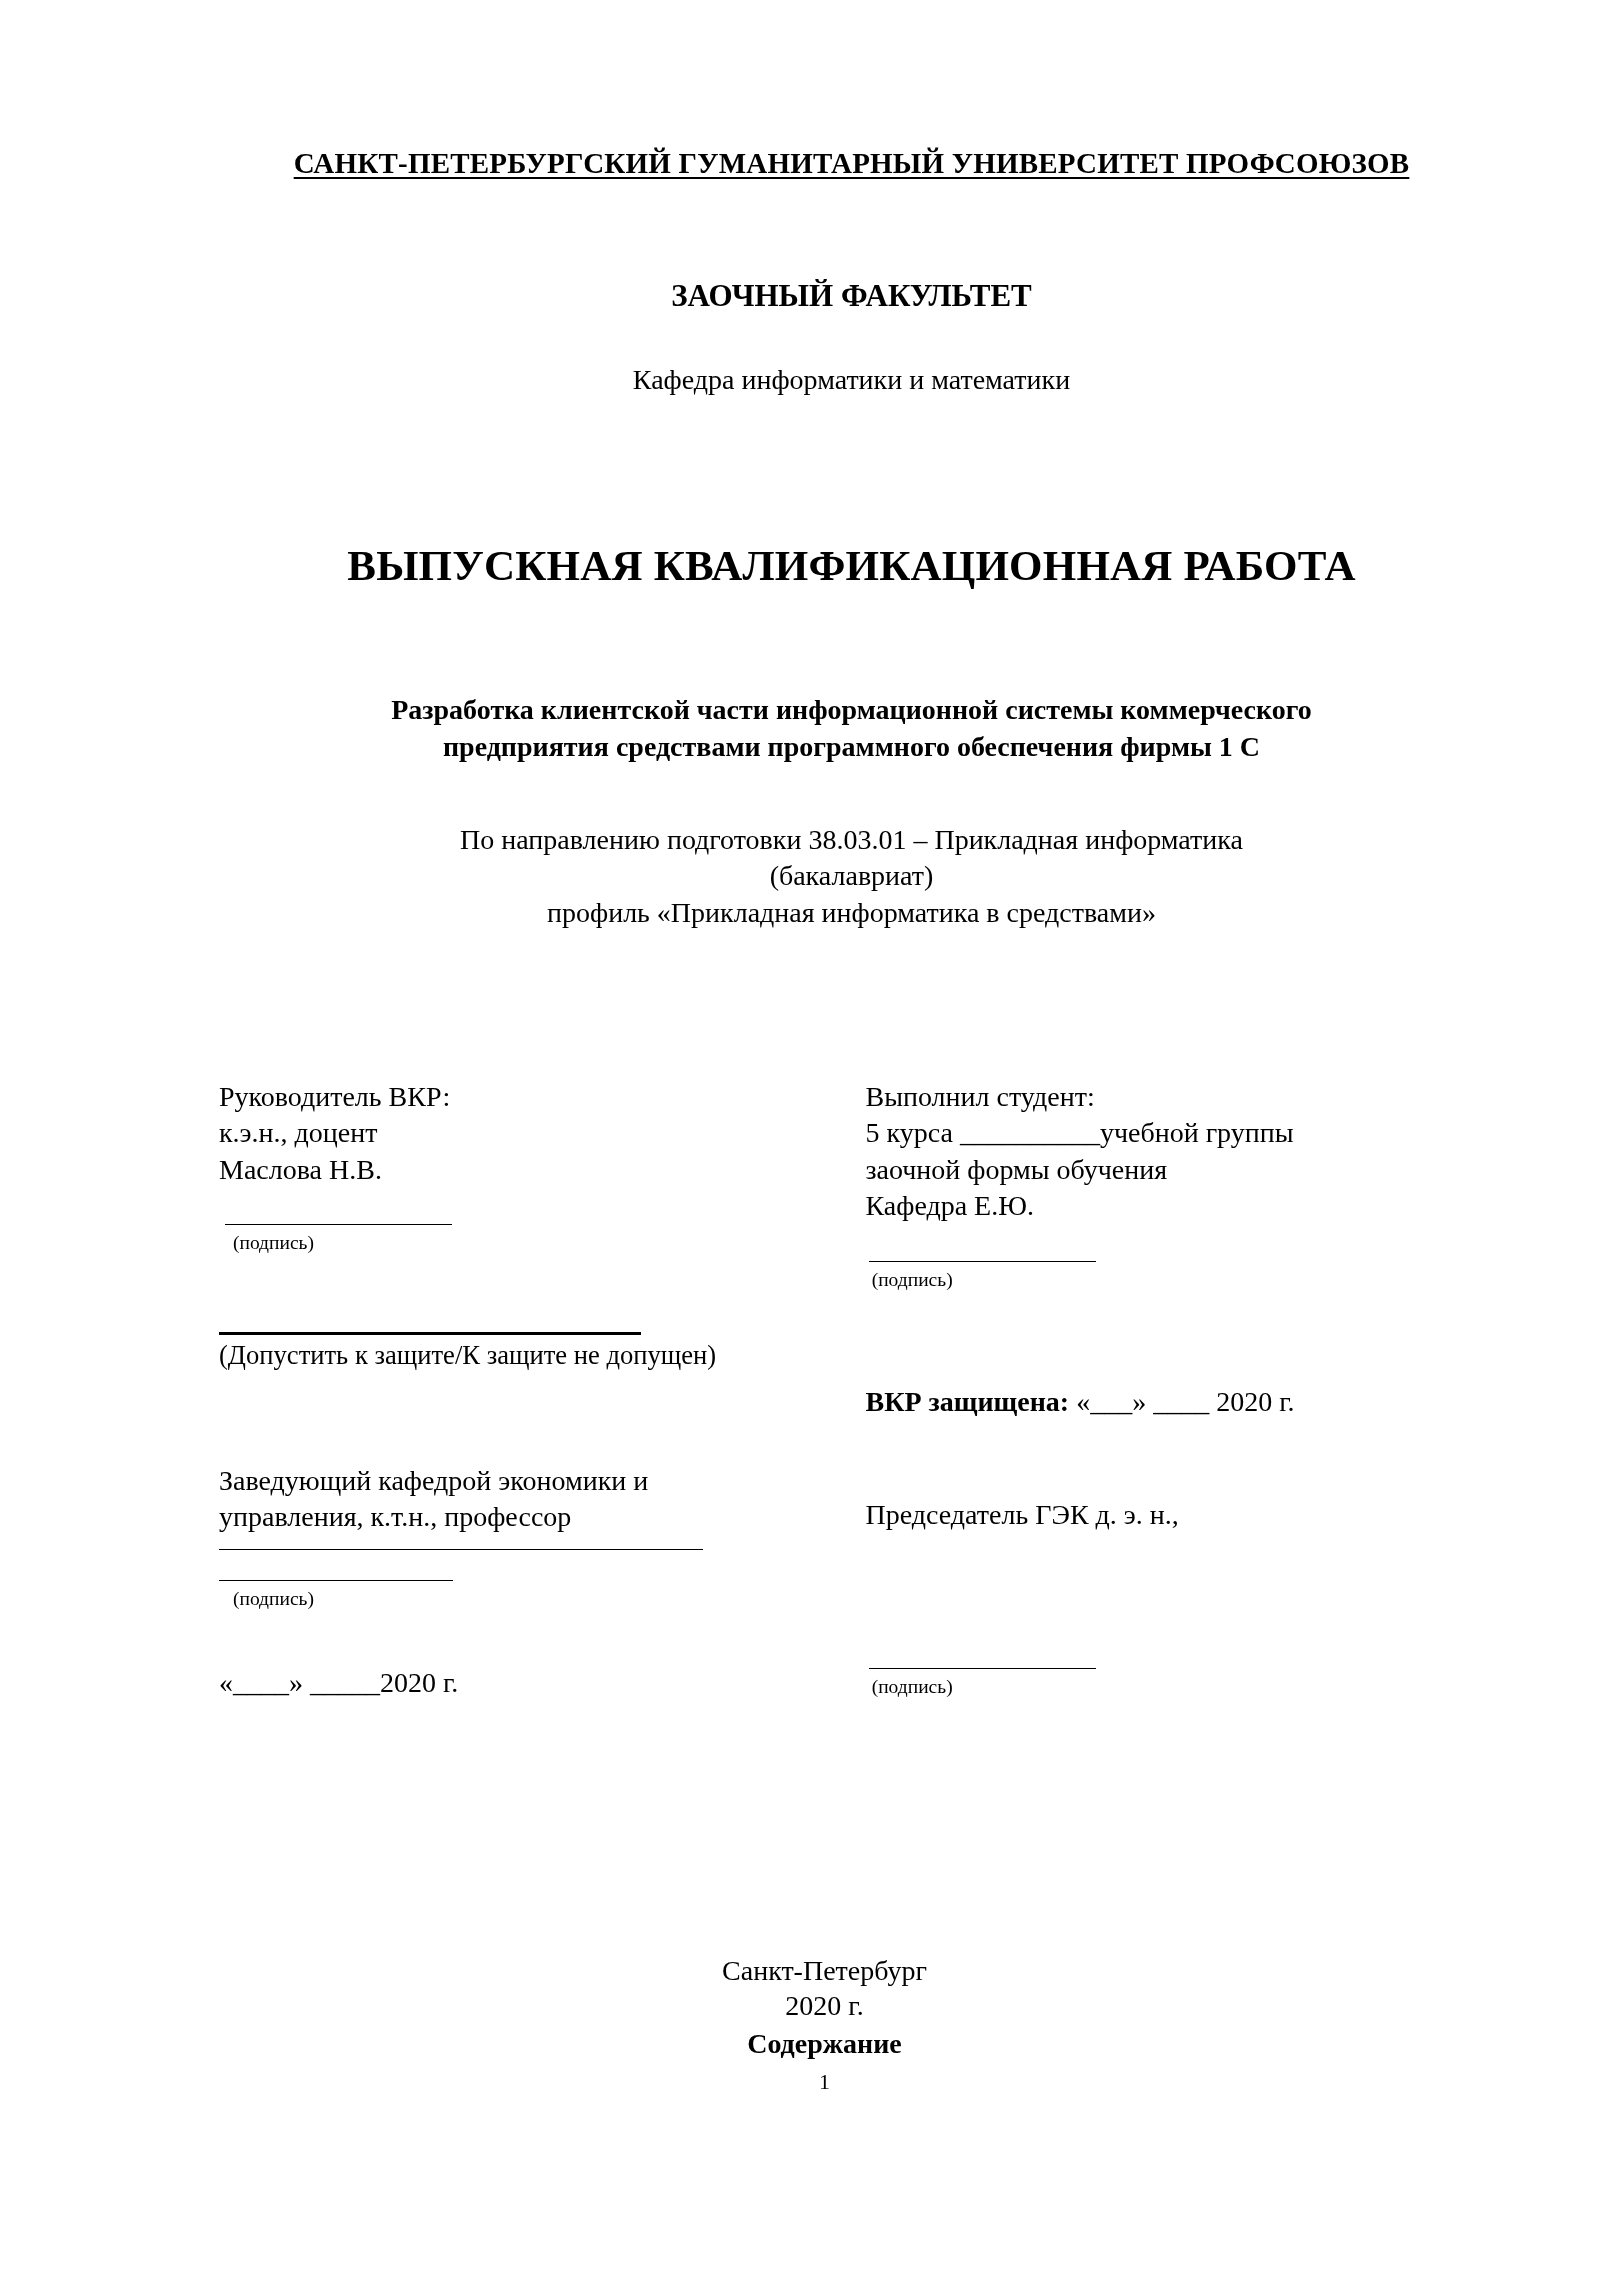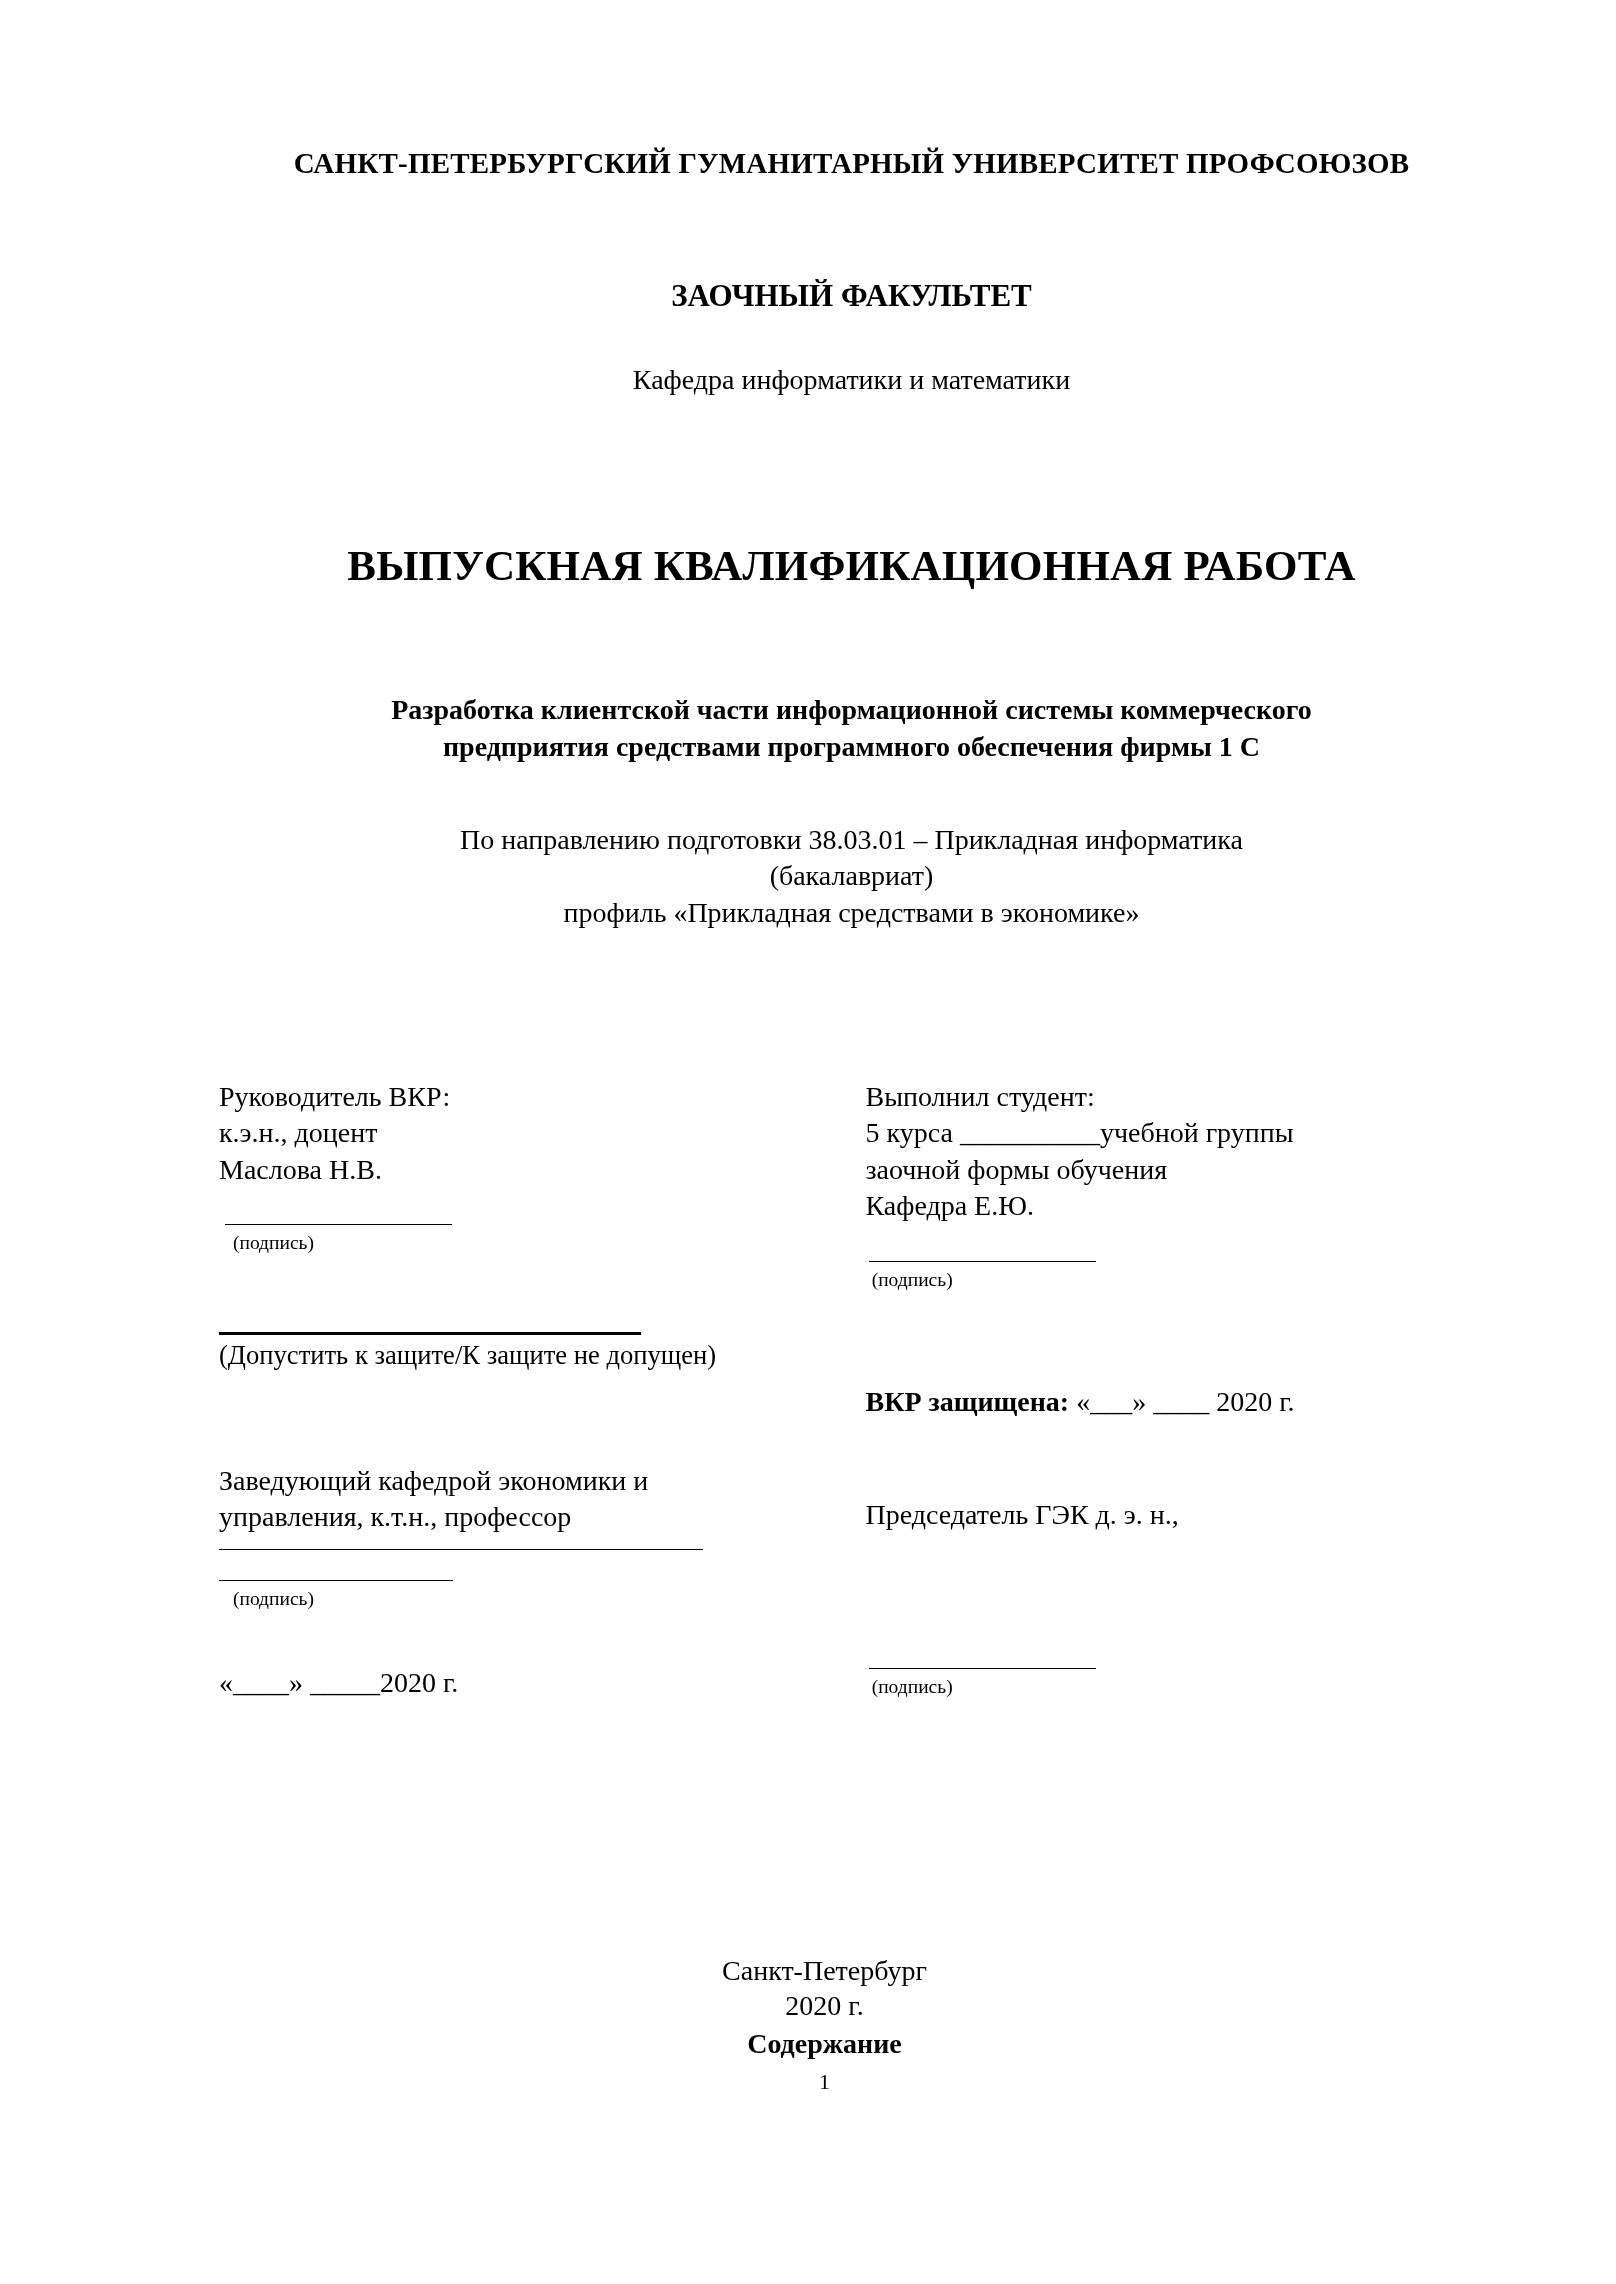--- a/index.html
+++ b/index.html
@@ -31,20 +31,21 @@
 
   
   .univ-title {
     margin-top: 147px;
     text-align: center;
     font-size: 29px;
     font-weight: bold;
     letter-spacing: 0.2px;
   }
   .univ-title span {
+    text-decoration: underline;
     text-underline-offset: 3.9px;
   }
   .faculty {
     margin-top: 98px;
     text-align: center;
     font-size: 31px;
     font-weight: bold;
   }
   .department {
     margin-top: 50px;
@@ -204,21 +205,21 @@
     <div class="work-type">ВЫПУСКНАЯ КВАЛИФИКАЦИОННАЯ РАБОТА</div>
 
     <div class="work-theme">
       <div>Разработка клиентской части информационной системы коммерческого</div>
       <div>предприятия средствами программного обеспечения фирмы 1 С</div>
     </div>
 
     <div class="direction">
       <div>По направлению подготовки 38.03.01 – Прикладная информатика</div>
       <div>(бакалавриат)</div>
-      <div>профиль «Прикладная средствами в экономике»</div>
+      <div>профиль «Прикладная информатика в средствами»</div>
     </div>
 
     <div class="cols">
 
       <div class="col-left">
         <div class="line-text">Руководитель ВКР:</div>
         <div class="line-text">к.э.н., доцент</div>
         <div class="line-text">Маслова Н.В.</div>
 
         <div class="rule rule-sig"></div>

